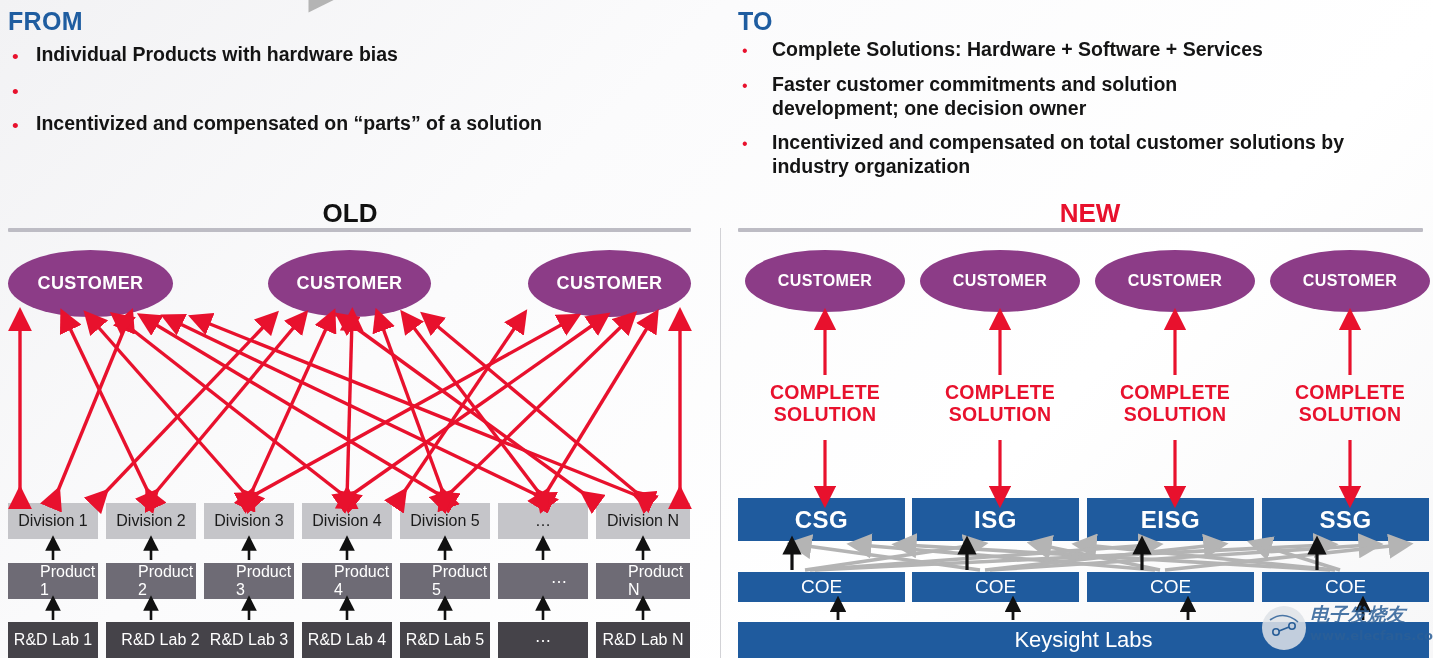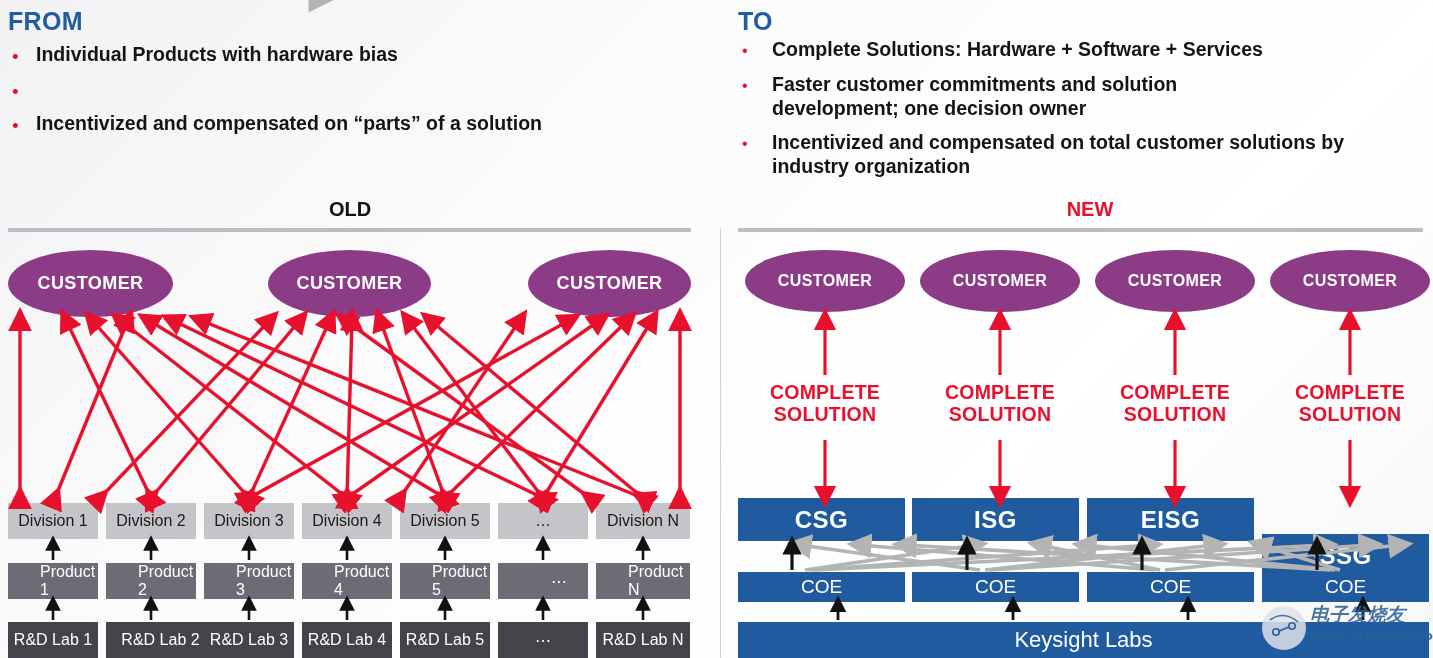--- a/index.html
+++ b/index.html
@@ -29,21 +29,21 @@
   }
   .bdot{
     color:#E8112D;font-size:19px;line-height:1;flex:0 0 auto;
     margin-top:4px;
   }
   .btxt{
     color:#141414;font-weight:bold;font-size:19.5px;line-height:1.22;
   }
 
   .sectitle{
-    position:absolute;font-weight:bold;font-size:20px;text-align:center;
+    position:absolute;font-weight:bold;font-size:26px;text-align:center;
   }
   .sectitle.old{color:#111111;}
   .sectitle.new{color:#E8112D;}
 
   .hrule{position:absolute;height:4px;background:#bdbcc4;border-radius:1px;}
 
   
   .cust{
     position:absolute;border-radius:50%;
     background:#8C3C87;
@@ -238,21 +238,21 @@
 
     <div class="box box-blue box-grp" style="left:18px;top:498px;width:167px;height:43px;">
         <span>CSG</span>
       </div>
     <div class="box box-blue box-grp" style="left:192px;top:498px;width:167px;height:43px;">
         <span>ISG</span>
       </div>
     <div class="box box-blue box-grp" style="left:367px;top:498px;width:167px;height:43px;">
         <span>EISG</span>
       </div>
-    <div class="box box-blue box-grp" style="left:542px;top:498px;width:167px;height:43px;margin-top:36px;">
+    <div class="box box-blue box-grp" style="left:542px;top:498px;width:167px;height:43px;">
         <span>SSG</span>
       </div>
 
     <div class="box box-blue box-coe" style="left:18px;top:572px;width:167px;height:30px;">
         <span>COE</span>
       </div>
     <div class="box box-blue box-coe" style="left:192px;top:572px;width:167px;height:30px;">
         <span>COE</span>
       </div>
     <div class="box box-blue box-coe" style="left:367px;top:572px;width:167px;height:30px;">

